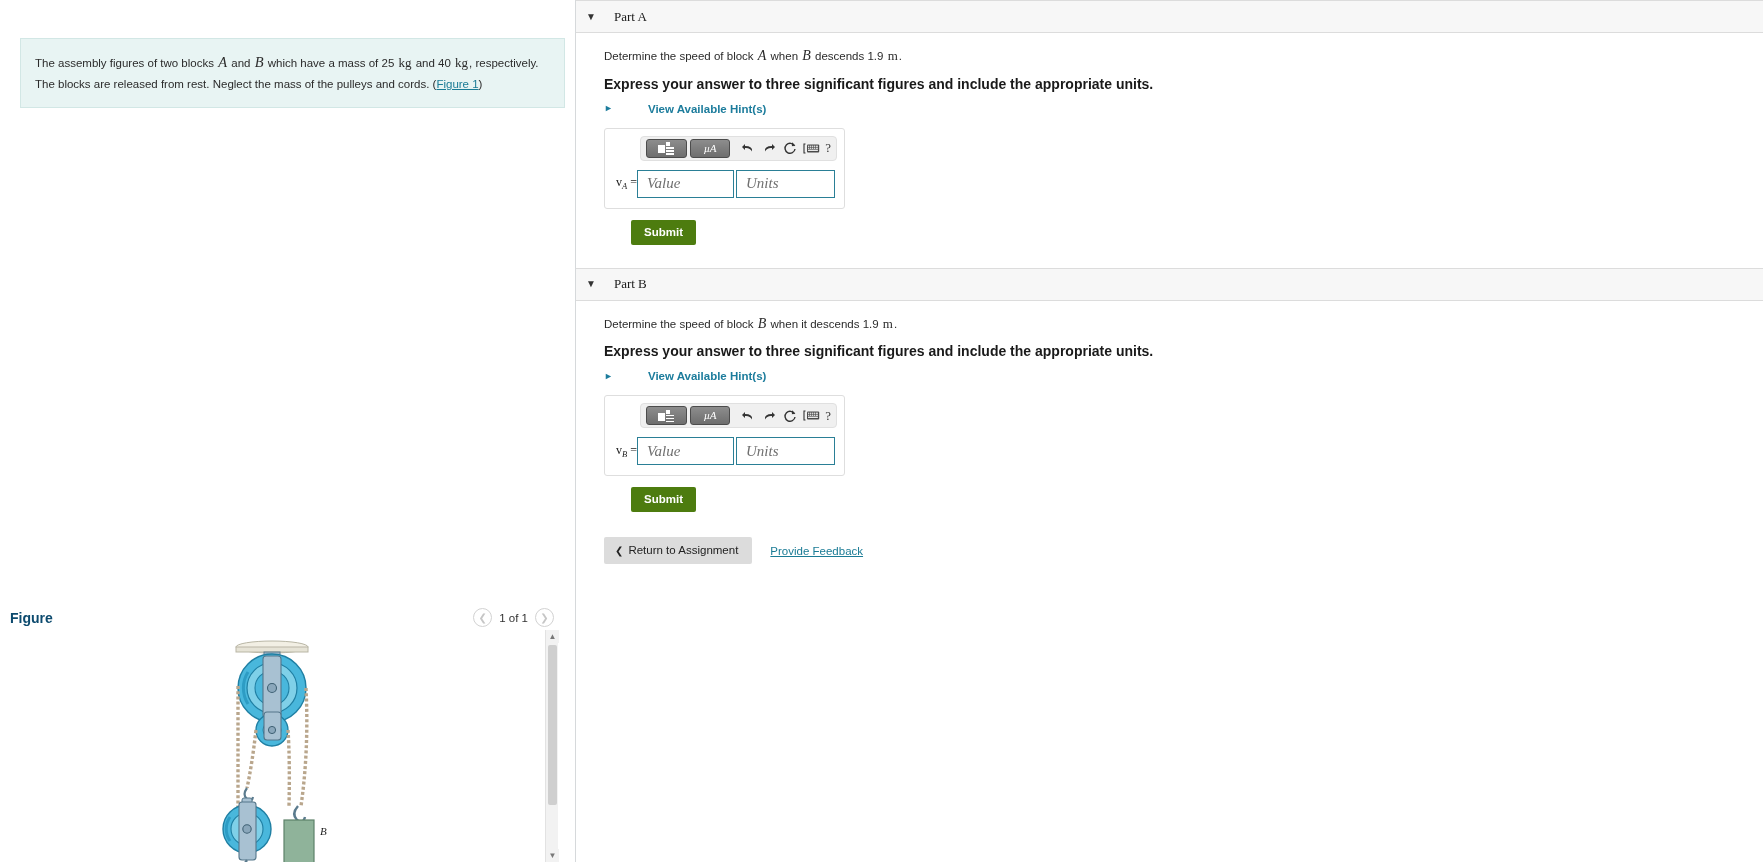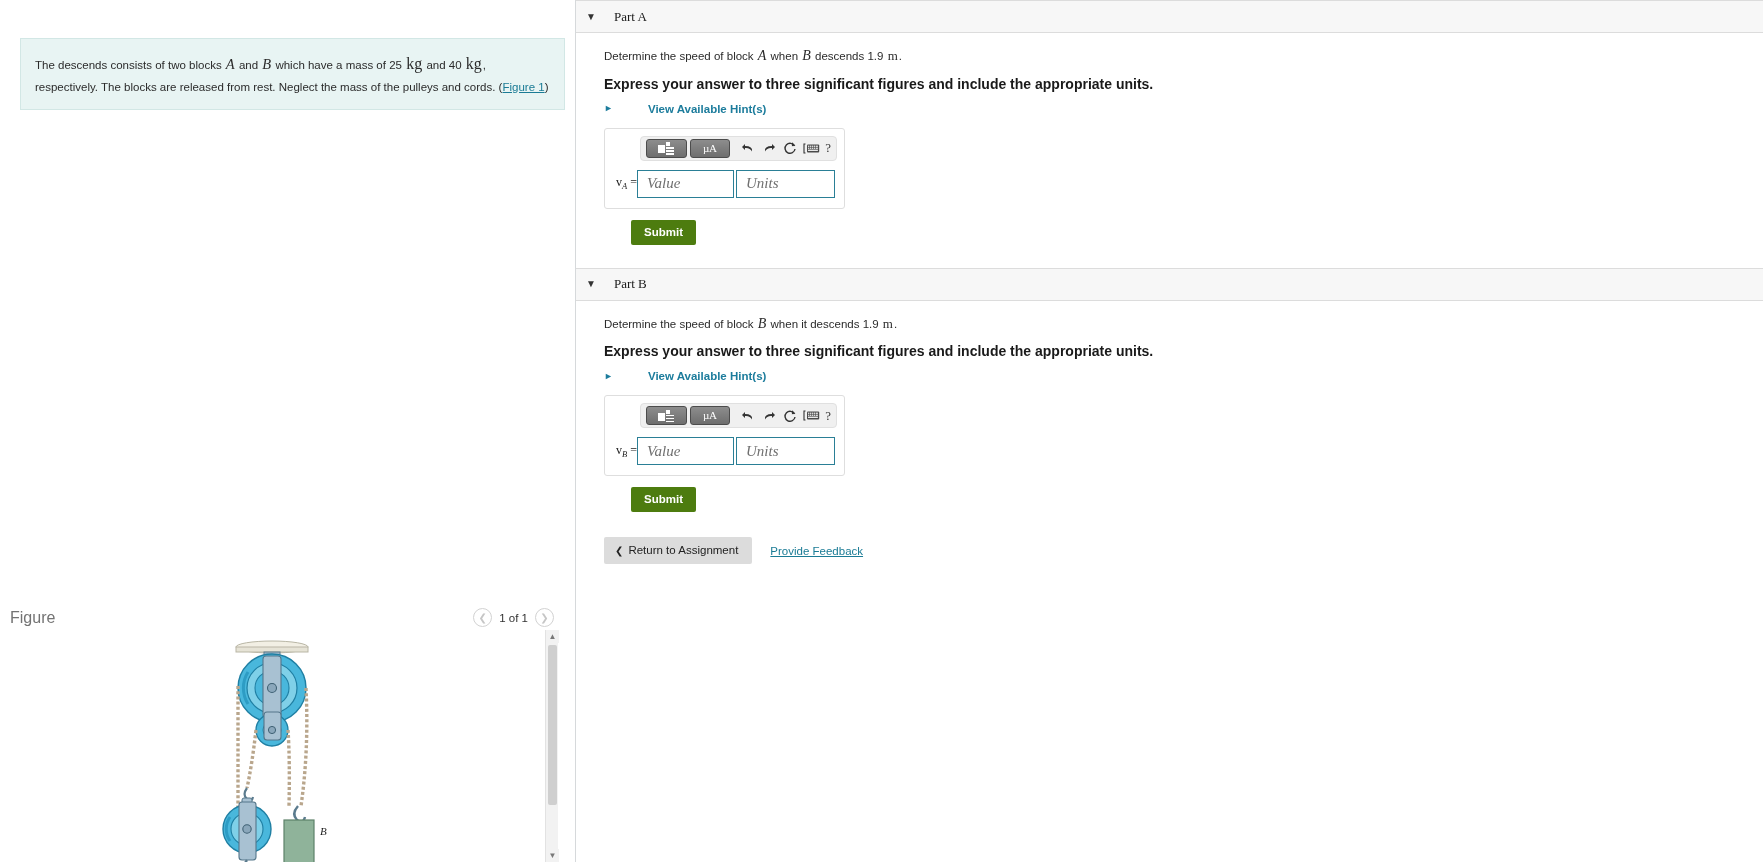--- a/index.html
+++ b/index.html
@@ -32,35 +32,35 @@
     color: #2b2b2b;
   }
   .problem-statement .mvar {
     font-family: "Liberation Serif", serif;
     font-style: italic;
     font-size: 14.5px;
     padding: 0 1px;
   }
   .problem-statement .munit {
     font-family: "Liberation Serif", serif;
-    font-size: 16px;
+    font-size: 13px;
     padding: 0 1px;
   }
   .fig-link { color: #1a7b95; text-decoration: underline; cursor: pointer; }
 
   .figure-header {
     position: absolute;
     left: 0; top: 608px;
     width: 576px;
     padding: 0 22px 0 10px;
     display: flex;
     align-items: center;
     justify-content: space-between;
   }
-  .figure-title { font-size: 16px; font-weight: normal; color: #737373; }
+  .figure-title { font-size: 14px; font-weight: bold; color: #0c4a6e; }
   .fig-nav { display: flex; align-items: center; gap: 7px; }
   .nav-circle {
     width: 19px; height: 19px; border-radius: 50%;
     border: 1px solid #d2d2d2; background: #fff;
     display: flex; align-items: center; justify-content: center;
     color: #c6c6c6; font-size: 10px; line-height: 1;
     cursor: pointer;
   }
   .fig-count { font-size: 11.5px; color: #333; }
 
@@ -167,20 +167,21 @@
     gap: 2px;
   }
   .tb-btn {
     width: 42px; height: 19px;
     border: 1px solid #4c4c4c;
     border-radius: 3px;
     background: linear-gradient(#8d8d8d, #6e6e6e);
     display: flex; align-items: center; justify-content: center;
     cursor: pointer;
     position: relative;
+    font-style: italic;
   }
   .tb-btn.template { margin-right: 1px; }
   .tb-icon-tmpl { position: relative; width: 17px; height: 12px; }
   .tb-icon-tmpl i {
     position: absolute; background: #fff; display: block;
   }
   .tb-icon-tmpl i.b1 { left: 0; top: 3px; width: 7px; height: 8px; }
   .tb-icon-tmpl i.b2 { left: 8px; top: 0; width: 4px; height: 4px; }
   .tb-icon-tmpl i.b3 { left: 8px; top: 5px; width: 8px; height: 1.5px; }
   .tb-icon-tmpl i.b4 { left: 8px; top: 8px; width: 8px; height: 1.5px; }
@@ -270,21 +271,21 @@
   }
 </style>
 </head>
 <body>
 
 <div class="page">
 
   <div class="left-pane">
 
     <div class="problem-statement">
-      <span>The descends consists of two blocks</span>
+      <span>The assembly figures of two blocks</span>
       <span class="mvar">A</span>
       <span>and</span>
       <span class="mvar">B</span>
       <span>which have a mass of</span>
       <span>25</span>
       <span class="munit">kg</span>
       <span>and</span>
       <span>40</span>
       <span class="munit">kg</span><span>, respectively. The blocks are released from rest. Neglect the mass of the pulleys and cords. (</span><span class="fig-link">Figure 1</span><span>)</span>
     </div>

